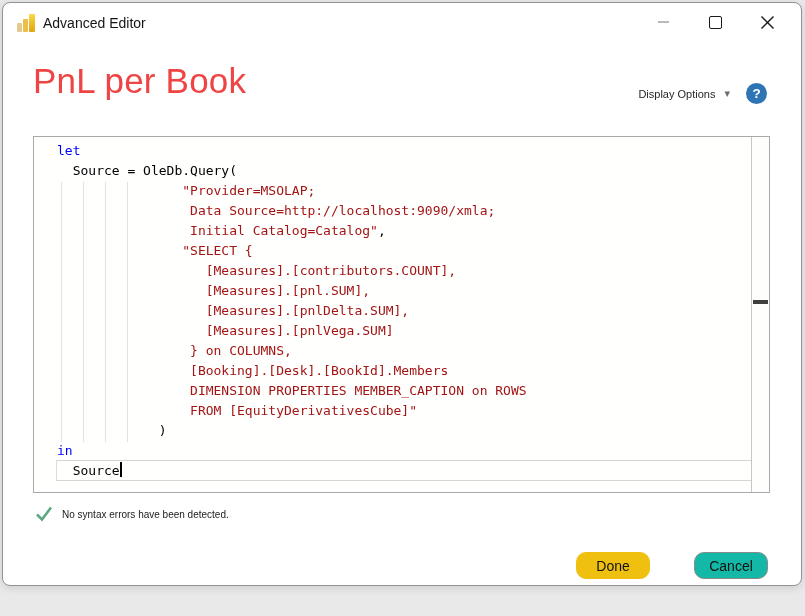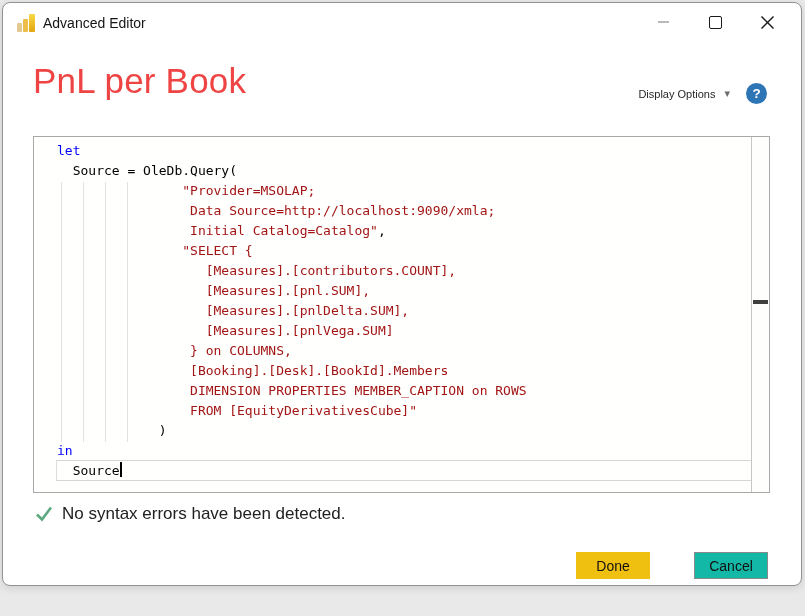--- a/index.html
+++ b/index.html
@@ -51,26 +51,26 @@
   .current-line-box { position:absolute; left:22px; right:18px; top:323px; height:21px;
                       border-top:1px solid #d6d6d6; border-bottom:1px solid #d6d6d6; border-left:1px solid #dedede;
                       z-index:0; }
 
   .scrollbar { position:absolute; top:0; right:0; bottom:0; width:18px;
                border-left:1px solid #c6c6c6; background:#fefefc; }
   .scroll-thumb { position:absolute; left:1px; width:15px; height:4px; top:163px; background:#3f3f3f; cursor:pointer; }
 
   
   .status { position:absolute; left:30px; top:501px; display:flex; align-items:center; gap:7px; }
-  .status-text { font-size:17px; color:#212121; }
+  .status-text { font-size:10px; color:#212121; }
 
   
   .footer { position:absolute; top:549px; right:33px; display:flex; gap:20px; }
   .btn { width:74px; height:27px; font-size:14px; font-family:"Liberation Sans", sans-serif;
-         display:flex; align-items:center; justify-content:center; cursor:pointer; }
+         display:flex; align-items:center; justify-content:center; cursor:pointer;border-radius:10px; }
   .btn-done { background:var(--accent,#f2c811); border:1px solid var(--accent,#f2c811); color:#111; }
   .btn-cancel { background:#14b8a6; border:1px solid #8a8a8a; color:#111;margin-left:24px; }
 </style>
 </head>
 <body>
 
 <div class="dialog">
 
   <div class="title-bar">
     <span class="pbi-icon">

